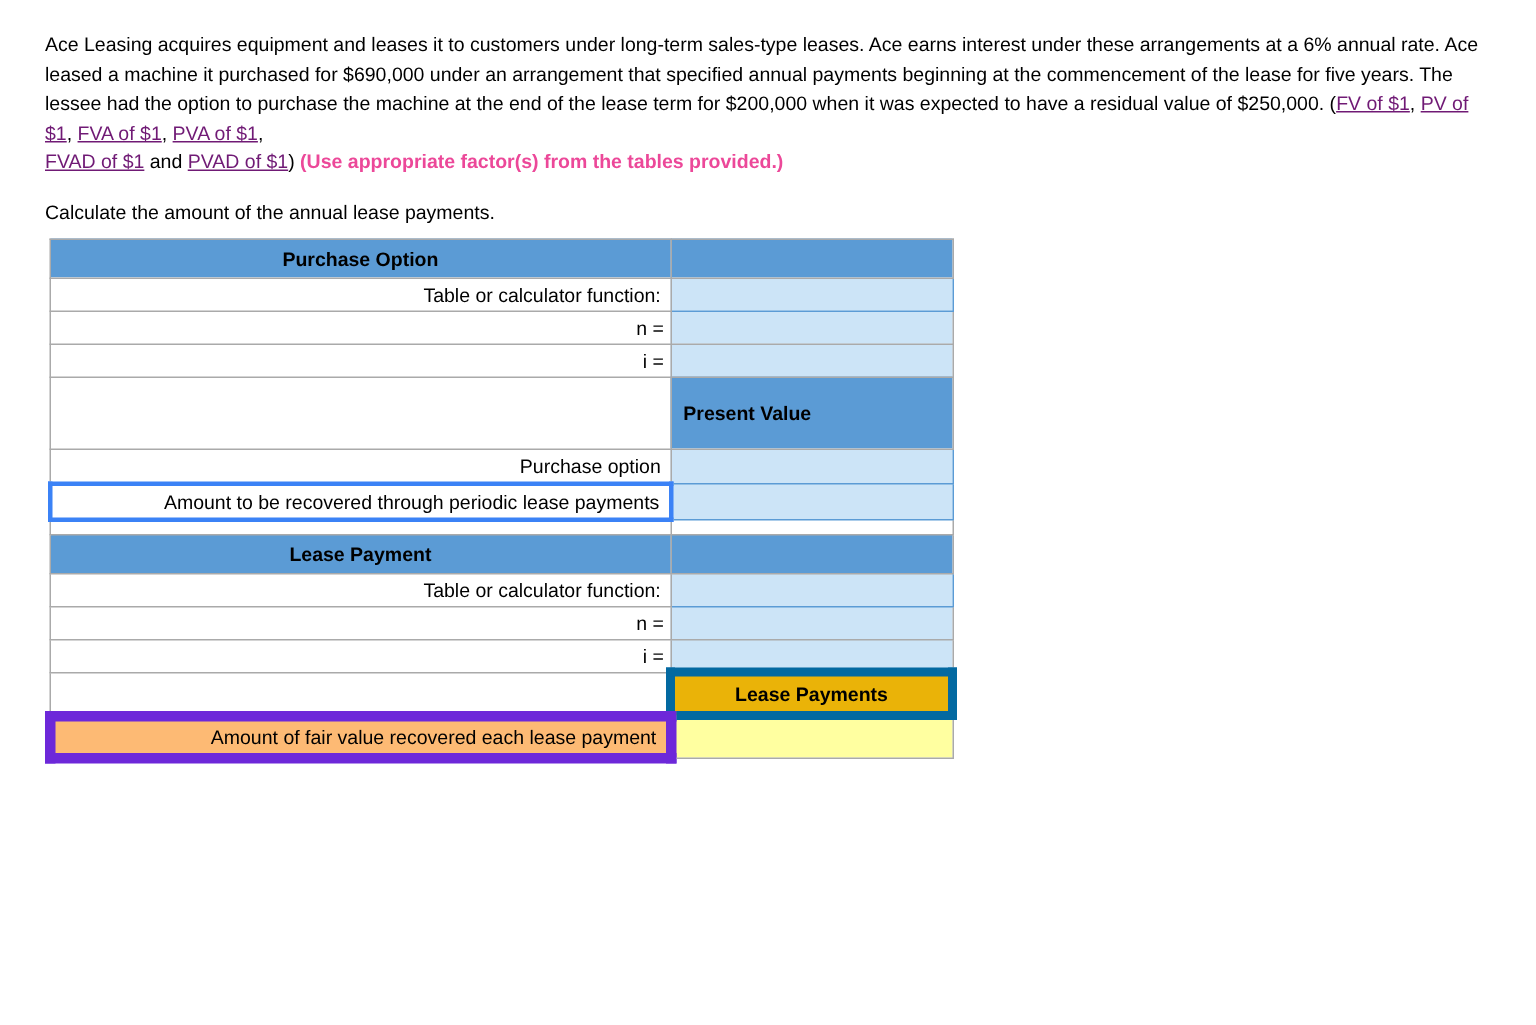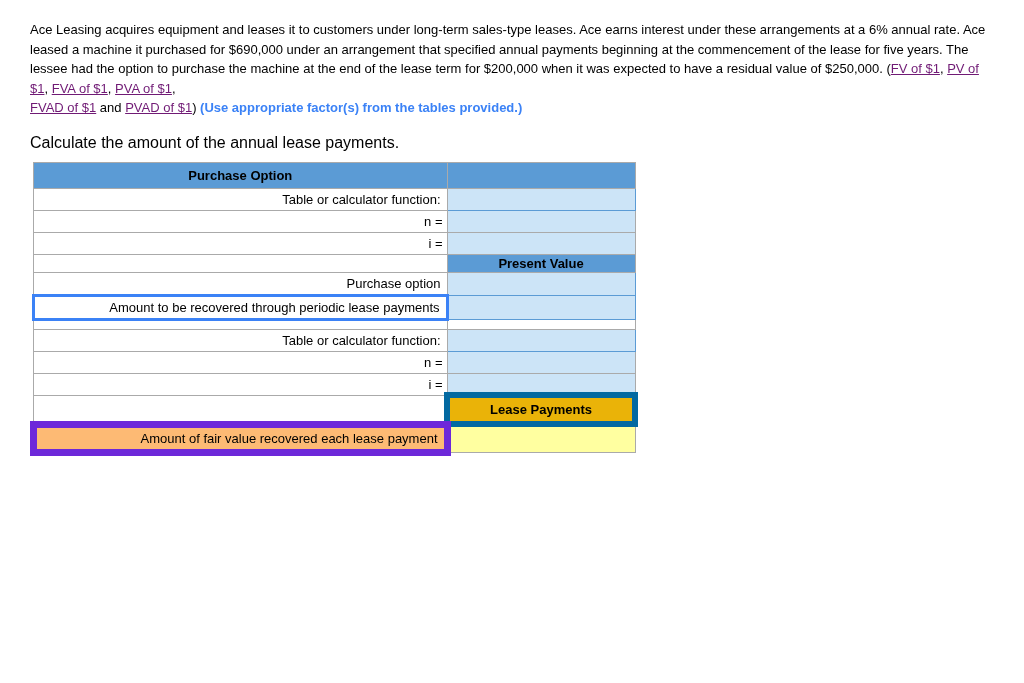--- a/index.html
+++ b/index.html
@@ -14,25 +14,25 @@
       max-width: 960px;
       line-height: 1.5;
       margin-bottom: 16px;
     }
     .intro-text a {
       color: #701a75;
       text-decoration: underline;
     }
     .bold-instruction {
       font-weight: bold;
-      color: #3b82f6;
+      color: #ec4899;
     }
     .calc-label {
       margin-bottom: 10px;
-      font-size: 16px;
+      font-size: 13px;
     }
     table {
       width: 608px;
       border-collapse: collapse;
     }
     td {
       font-size: 13px;
       padding: 3px 6px;
     }
     .header-row td {
@@ -57,23 +57,22 @@
       height: 22px;
     }
     .yellow-input {
       background-color: #ffffa0;
       border: 1px solid #aaa;
       height: 22px;
     }
     .present-value-header td {
       background-color: #5b9bd5;
       font-weight: bold;
-      text-align: center;
       border: 1px solid #aaa;
-      padding: 1px 8px;
+      padding: 16px 8px;
     }
     .lease-payments-header td {
       background-color: #eab308;
       font-weight: bold;
       text-align: center;
       border: 6px solid #0369a1;
       padding: 4px 8px;
     }
     .n-row td, .i-row td {
       border: 1px solid #aaa;
@@ -135,20 +134,24 @@
   <tr>
     <td class="label-col subindent" style="border:3px solid #3b82f6; background:#fff;">Amount to be recovered through periodic lease payments</td>
     <td class="value-col blue-input"></td>
   </tr>
 
   <tr>
     <td class="label-col" style="border:1px solid #aaa; background:#fff; height:10px;"></td>
     <td class="value-col" style="border:1px solid #aaa; background:#fff; height:10px;"></td>
   </tr>
 
+  <tr class="header-row">
+    <td class="label-col">Lease Payment</td>
+    <td class="value-col"></td>
+  </tr>
 
   <tr>
     <td class="label-col" style="border:1px solid #aaa; background:#fff;">Table or calculator function:</td>
     <td class="value-col blue-input"></td>
   </tr>
 
   <tr class="n-row">
     <td class="label-col n-label" style="border:1px solid #aaa; background:#fff;">n =</td>
     <td class="value-col blue-input"></td>
   </tr>

